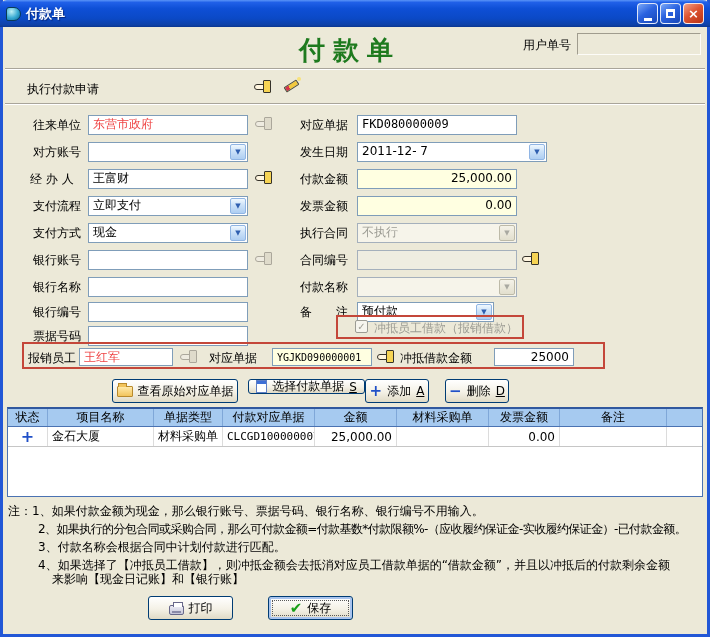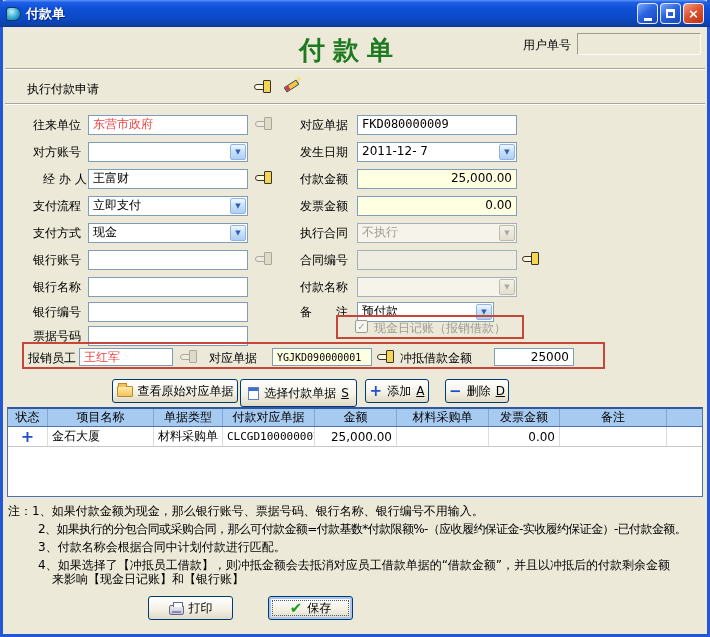--- a/index.html
+++ b/index.html
@@ -133,21 +133,21 @@
       <i></i>
       <b></b>
     </span>
 
   <span class="lbl" style="left:33px;top:145px">对方账号</span>
   <div class="combo" style="left:88px;top:142px;width:160px">
     <span></span>
     <span class="arrow">▼</span>
   </div>
 
-  <span class="lbl" style="left:43px;top:172px">经 办 人</span>
+  <span class="lbl" style="left:30px;top:172px">经 办 人</span>
   <div class="tb" style="left:88px;top:169px;width:160px">王富财</div>
   <span class="hand" style="left:255px;top:171px">
       <i></i>
       <b></b>
     </span>
 
   <span class="lbl" style="left:33px;top:199px">支付流程</span>
   <div class="combo" style="left:88px;top:196px;width:160px">
     <span>立即支付</span>
     <span class="arrow">▼</span>
@@ -172,21 +172,21 @@
   <span class="lbl" style="left:33px;top:305px">银行编号</span>
   <div class="tb" style="left:88px;top:302px;width:160px"></div>
 
   <span class="lbl" style="left:33px;top:329px">票据号码</span>
   <div class="tb" style="left:88px;top:326px;width:160px"></div>
 
   <span class="lbl" style="left:300px;top:118px">对应单据</span>
   <div class="tb code" style="left:357px;top:115px;width:160px">FKD080000009</div>
 
   <span class="lbl" style="left:300px;top:145px">发生日期</span>
-  <div class="combo" style="left:357px;top:142px;width:160px">
+  <div class="combo" style="left:357px;top:142px;width:190px">
     <span>2011-12- 7</span>
     <span class="arrow">▼</span>
   </div>
 
   <span class="lbl" style="left:300px;top:172px">付款金额</span>
   <div class="tb yellow num" style="left:357px;top:169px;width:160px">25,000.00</div>
 
   <span class="lbl" style="left:300px;top:199px">发票金额</span>
   <div class="tb yellow num" style="left:357px;top:196px;width:160px">0.00</div>
 
@@ -210,21 +210,21 @@
   </div>
 
   <span class="lbl" style="left:300px;top:305px">备　　注</span>
   <div class="combo" style="left:357px;top:302px;width:137px">
     <span>预付款</span>
     <span class="arrow">▼</span>
   </div>
 
   <div class="redbox" style="left:336px;top:315px;width:188px;height:24px"></div>
   <div class="cb" style="left:355px;top:320px">✓</div>
-  <span class="lbl gray" style="left:374px;top:321px">现金日记账（报销借款）</span>
+  <span class="lbl gray" style="left:374px;top:321px">冲抵员工借款（报销借款）</span>
 
   <div class="redbox" style="left:22px;top:342px;width:583px;height:27px"></div>
   <span class="lbl" style="left:28px;top:351px">报销员工</span>
   <div class="tb graytext" style="left:79px;top:348px;width:94px;height:18px">王红军</div>
   <span class="hand dis" style="left:180px;top:350px">
       <i></i>
       <b></b>
     </span>
   <span class="lbl" style="left:209px;top:351px">对应单据</span>
   <div class="tb yellow code" style="left:272px;top:348px;width:100px;height:18px;font-size:10px">YGJKD090000001</div>
@@ -232,21 +232,21 @@
       <i></i>
       <b></b>
     </span>
   <span class="lbl" style="left:400px;top:351px">冲抵借款金额</span>
   <div class="tb num" style="left:494px;top:348px;width:80px;height:18px">25000</div>
 
   <div class="xpbtn" style="left:112px;top:379px;width:126px;height:24px">
     <span class="ic-folder"></span>
     <span>查看原始对应单据</span>
   </div>
-  <div class="xpbtn" style="left:240px;top:379px;width:117px;height:28px">
+  <div class="xpbtn" style="left:248px;top:379px;width:117px;height:15px">
     <span class="ic-note"></span>
     <span>选择付款单据</span>
       <span class="key">S</span>
   </div>
   <div class="xpbtn" style="left:365px;top:379px;width:64px;height:24px">
     <span class="ic-plusminus">+</span>
     <span>添加</span>
       <span class="key">A</span>
   </div>
   <div class="xpbtn" style="left:445px;top:379px;width:64px;height:24px">

